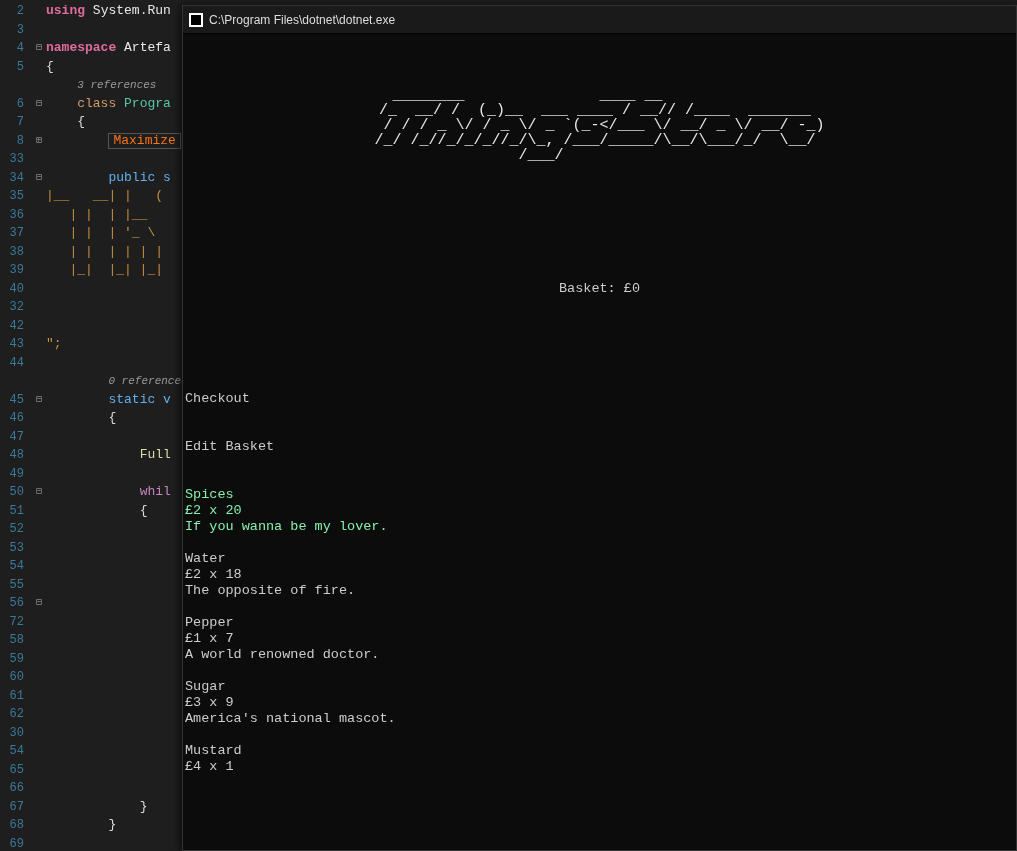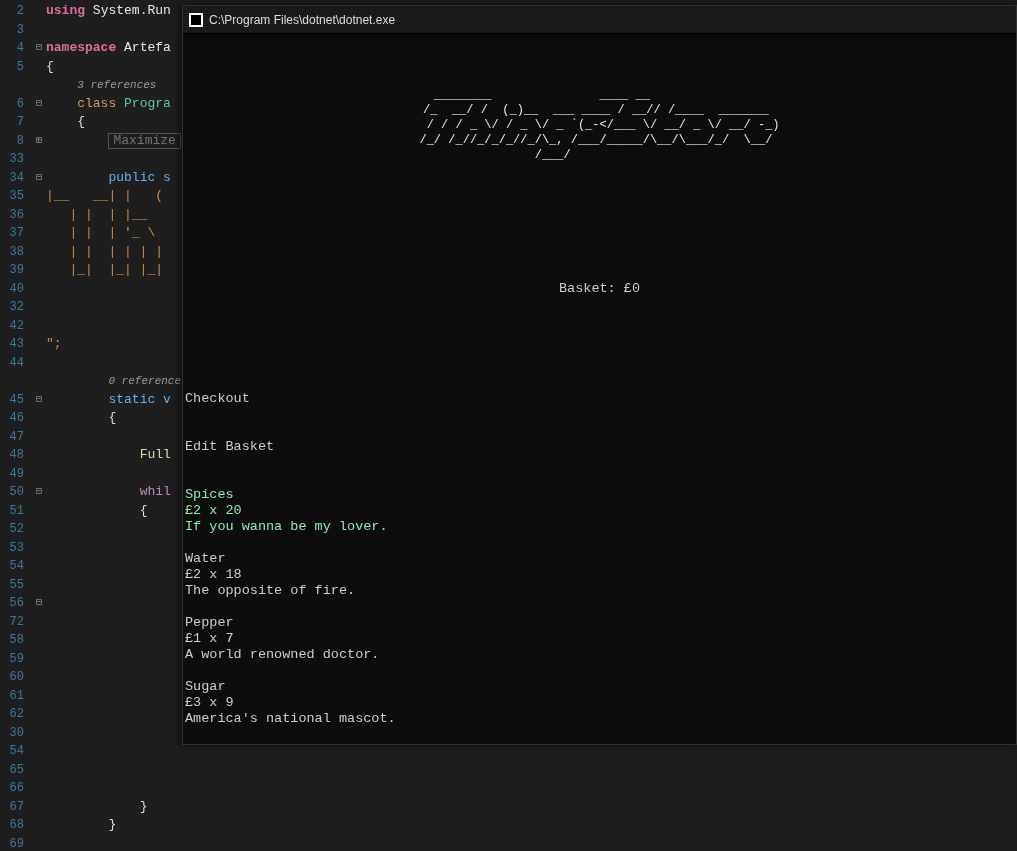--- a/index.html
+++ b/index.html
@@ -55,33 +55,33 @@
   .k-type    { color: #56c8a8; }
   .k-mod     { color: #61afef; }
   .k-str     { color: #c78c40; }
   .k-punct   { color: #dcdcdc; }
   .k-func    { color: #dcdcaa; }
   .k-key     { color: #c586c0; }
   .codelens { color: #999; font-size: 11px; font-style: italic; }
   .boxed {
     border: 1px solid #555;
     padding: 0 4px;
-    color: #737373;
+    color: #f97316;
     display: inline-block;
     height: 16px;
     line-height: 14px;
   }
 
   
   .console {
     position: absolute;
     left: 182px;
     top: 5px;
     width: 835px;
-    height: 740px;
+    height: 846px;
     background: #0c0c0c;
     border: 1px solid #333;
     box-shadow: -2px 0 8px rgba(0,0,0,0.6);
     display: flex;
     flex-direction: column;
   }
   .titlebar {
     background: #1a1a1a;
     height: 28px;
     display: flex;
@@ -110,21 +110,21 @@
     padding: 4px 0 0 0;
     color: #ccc;
     white-space: pre;
     font-family: Consolas, 'Courier New', monospace;
     font-size: 13.5px;
     line-height: 16px;
     overflow: hidden;
   }
   .ascii {
     color: #e8e8e8;
-    font-size: 12px;
+    font-size: 15px;
     line-height: 15px;
     text-align: center;
     margin: 18px 0 6px;
   }
   .balbox { text-align: center; margin-top: 18px; line-height: 28px; }
   .menu-item { color: #ccc; }
   .selected { color: #86efac; }
   .termblock { padding-left: 2px; }
 </style>
 </head>

